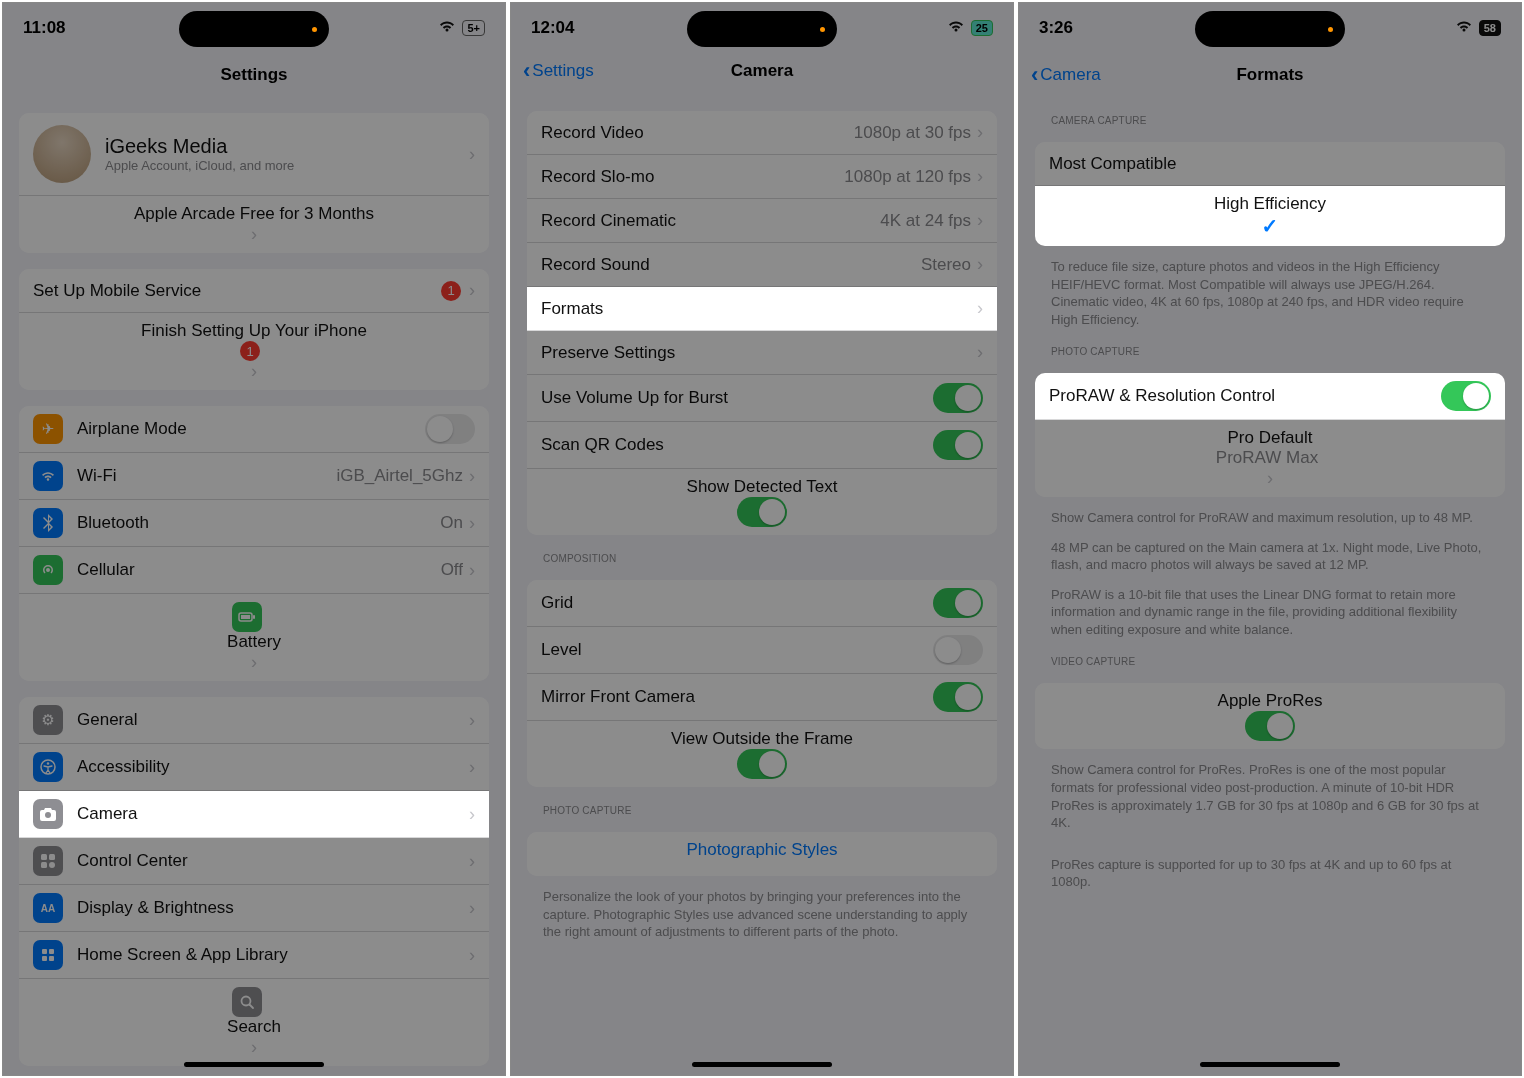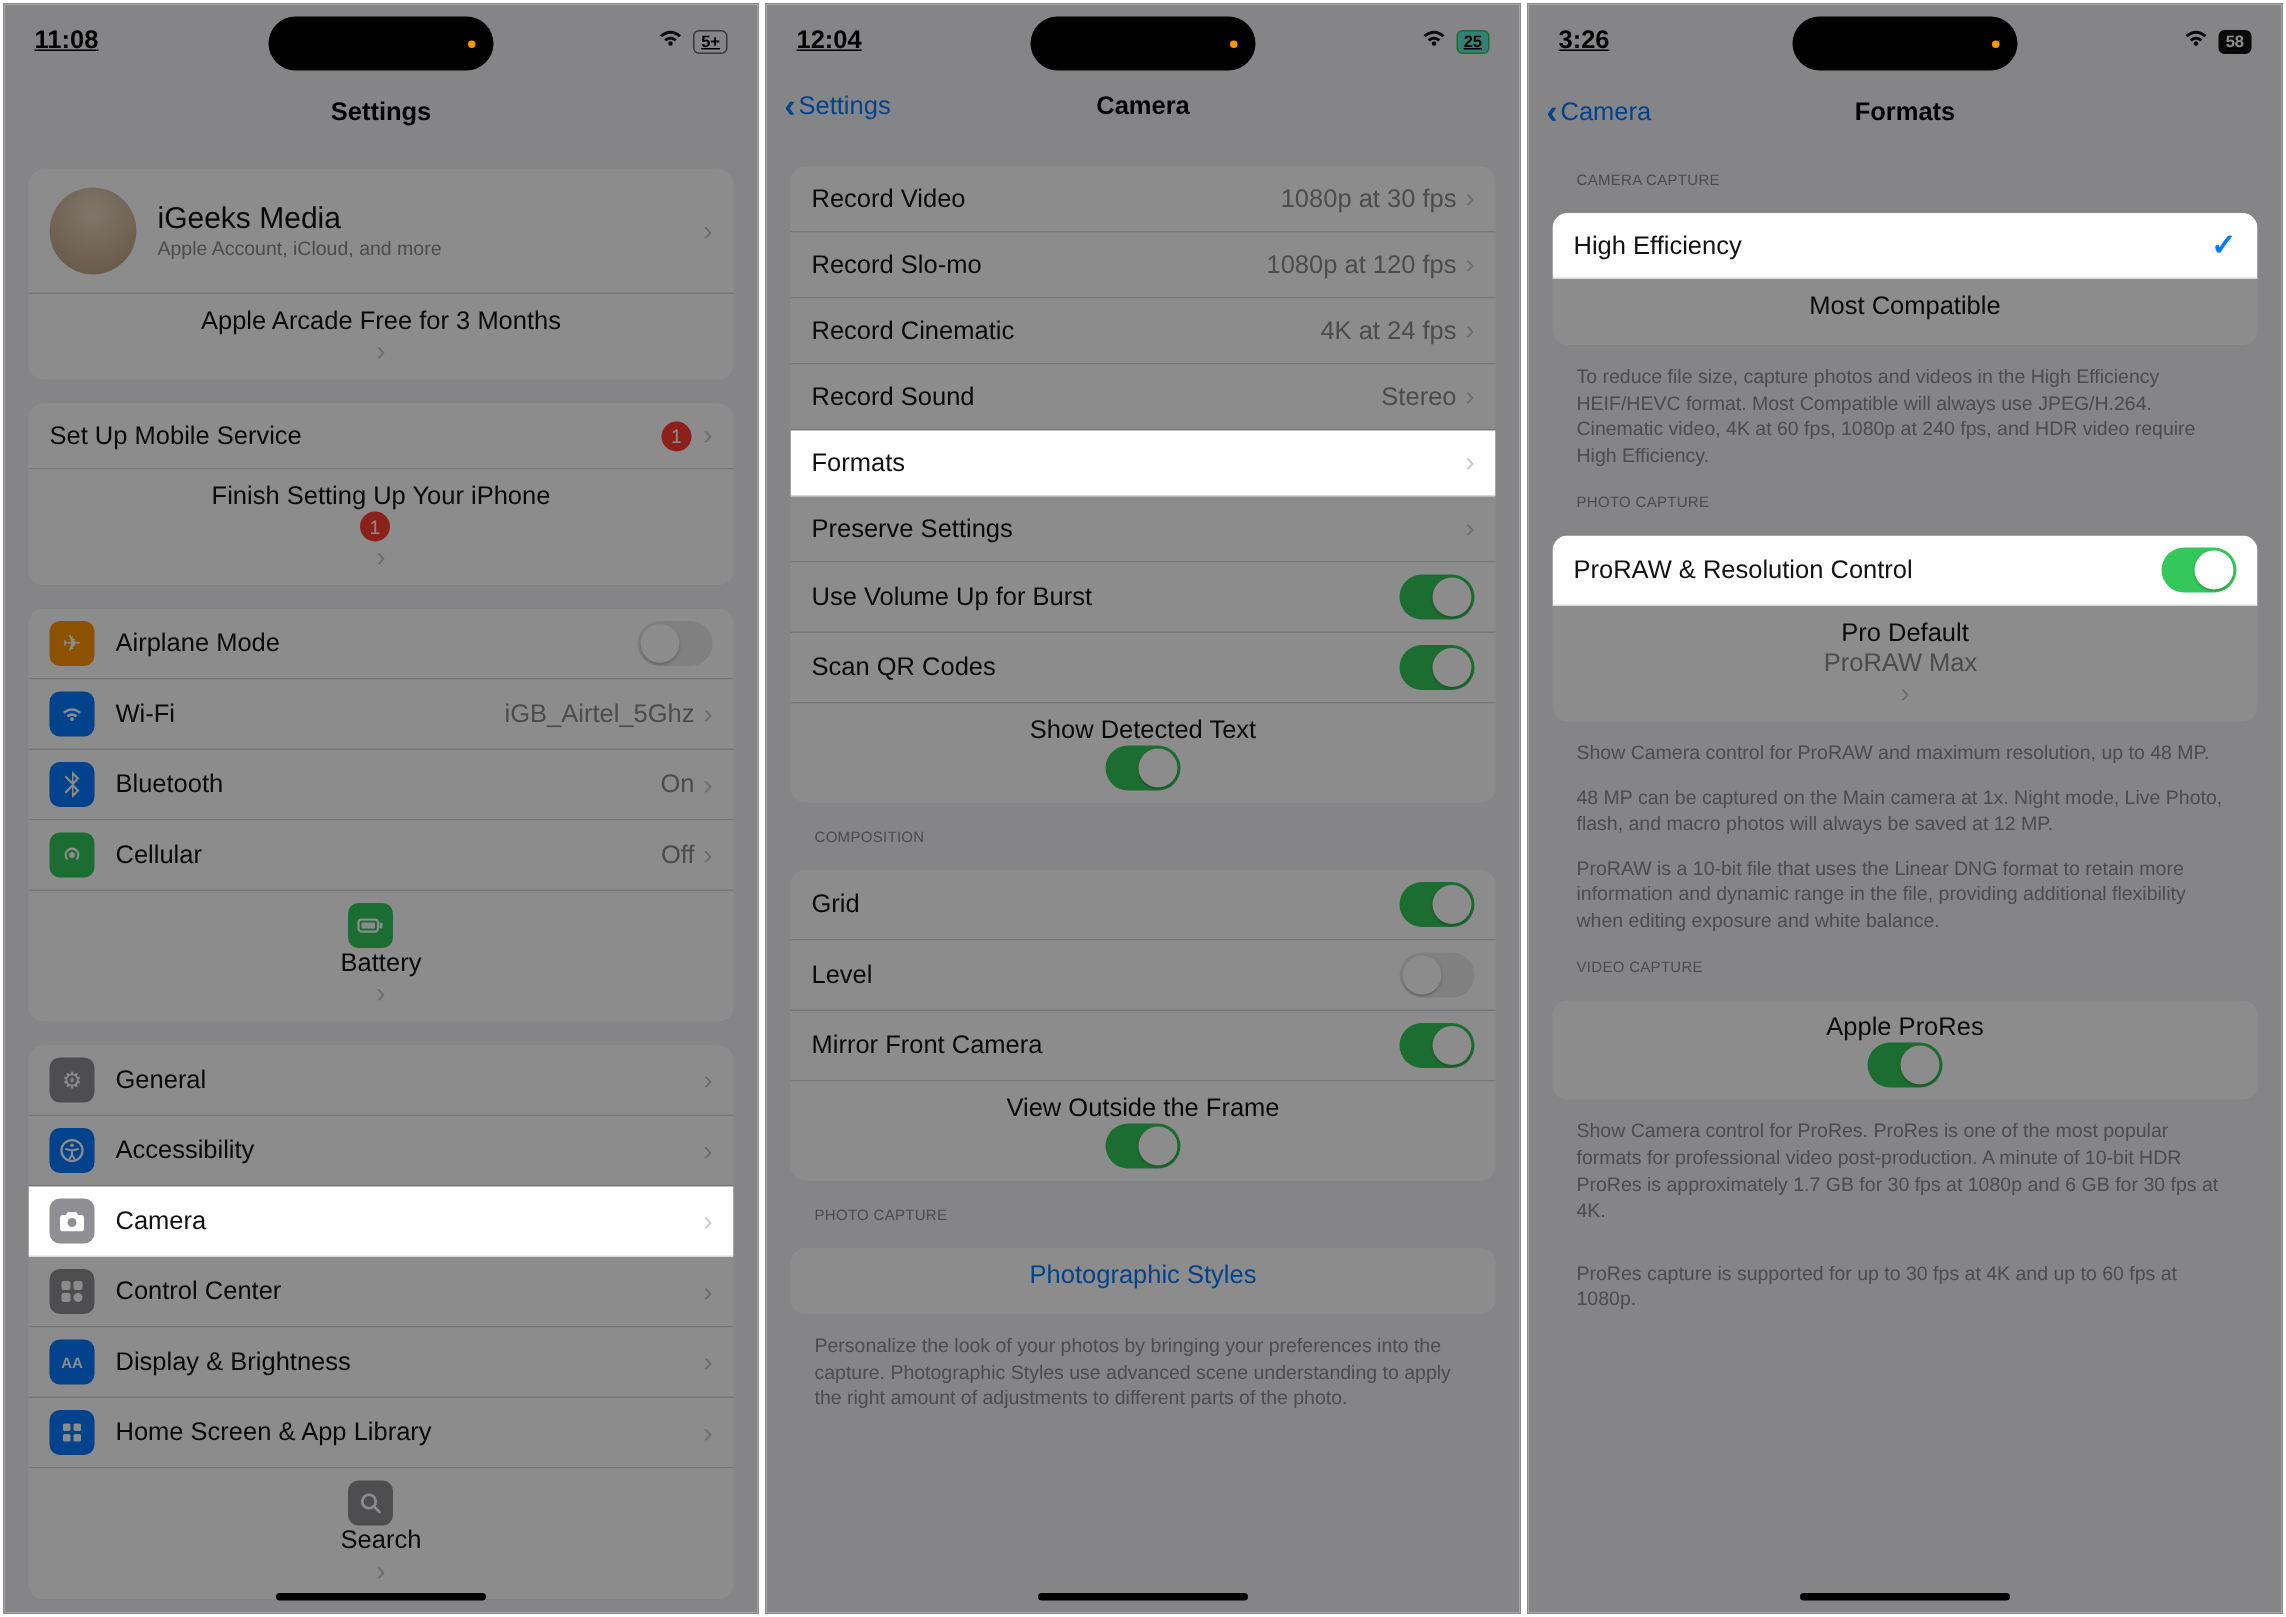--- a/index.html
+++ b/index.html
@@ -30,27 +30,26 @@
   
   .highlight {
     position: relative;
     z-index: 20;
     background: #fff !important;
   }
   
   .status-bar {
     height: 50px;
     display: flex;
-    align-items: flex-end;
+    align-items: center;
     justify-content: space-between;
     padding: 16px 20px;
     position: relative;
     font-weight: 600;
     font-size: 17px;
-    text-decoration: underline;
   }
   .notch {
     position: absolute;
     left: 50%;
     transform: translateX(-50%);
     width: 150px;
     height: 36px;
     background: #000;
     border-radius: 20px;
     top: 8px;
@@ -503,27 +502,27 @@
     <div class="nav-bar">
       <div class="nav-back">
         <span class="chev">‹</span>
         <span>Camera</span>
       </div>
       <span class="nav-title">Formats</span>
     </div>
 
     <div class="section-header">CAMERA CAPTURE</div>
     <div class="section-group">
+      <div class="row">
+        <span class="label">Most Compatible</span>
+      </div>
       <div class="row highlight">
         <span class="label">High Efficiency</span>
         <span class="check">✓</span>
       </div>
-      <div class="row">
-        <span class="label">Most Compatible</span>
-      </div>
     </div>
     <div class="section-footer">To reduce file size, capture photos and videos in the High Efficiency HEIF/HEVC format. Most Compatible will always use JPEG/H.264. Cinematic video, 4K at 60 fps, 1080p at 240 fps, and HDR video require High Efficiency.</div>
 
     <div class="section-header">PHOTO CAPTURE</div>
     <div class="section-group">
       <div class="row highlight">
         <span class="label">ProRAW &amp; Resolution Control</span>
         <span class="switch on"></span>
       </div>
       <div class="row">

